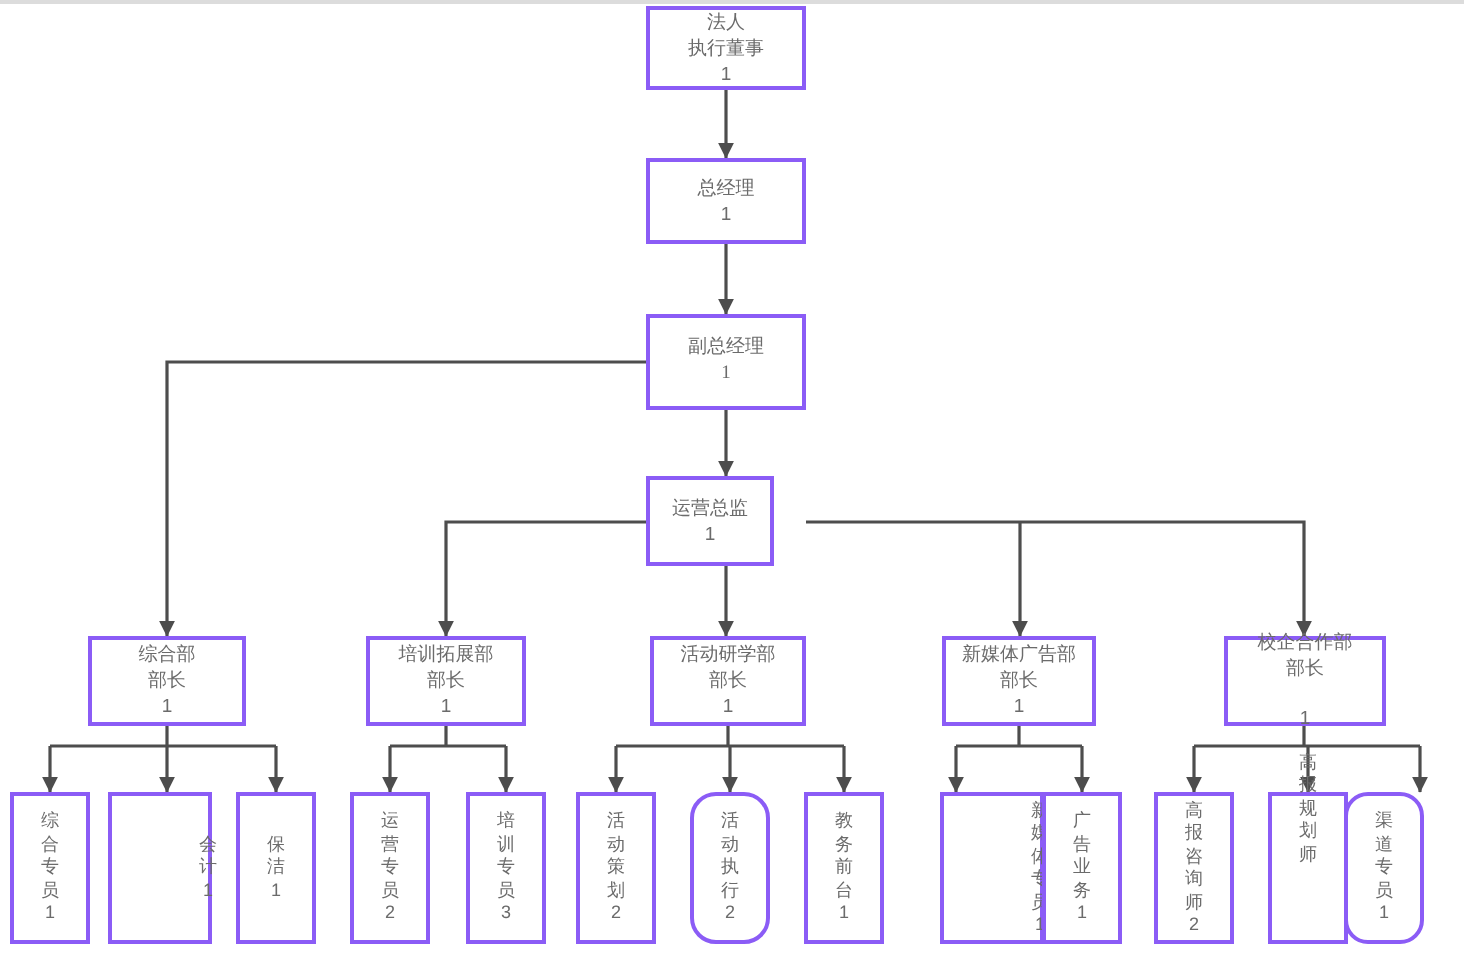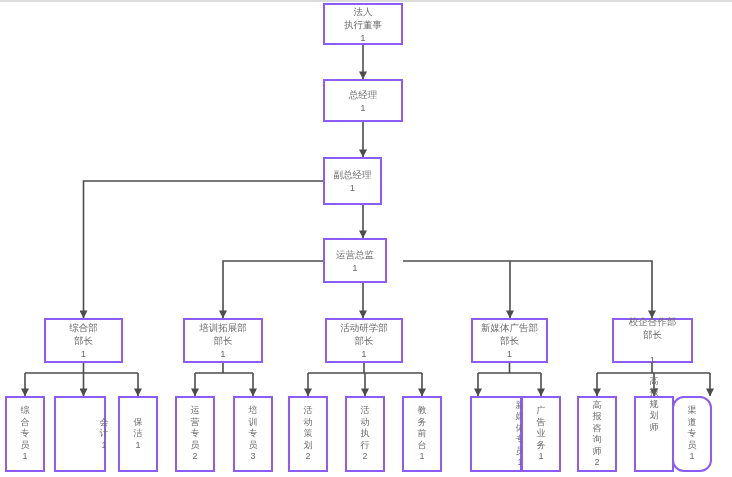--- a/index.html
+++ b/index.html
@@ -43,37 +43,37 @@
     font-size: 9px;
     line-height: 11.5px;
   }
   .leaf .node-label {
     width: 12px;
     word-break: break-all;
   }
   
   .n-legal   { left: 323px; top: 3px;   width: 80px; height: 42px; }
   .n-gm      { left: 323px; top: 79px;  width: 80px; height: 43px; }
-  .n-dgm     { left: 323px; top: 157px; width: 59px; height: 48px; }
+  .n-dgm     { left: 323px; top: 157px; width: 80px; height: 48px; font-family: Liberation Serif, serif; }
   .n-ops     { left: 323px; top: 238px; width: 64px; height: 45px; }
   
   .n-dept-general  { left: 44px;  top: 318px; width: 79px; height: 45px; }
   .n-dept-training { left: 183px; top: 318px; width: 80px; height: 45px; }
   .n-dept-activity { left: 325px; top: 318px; width: 78px; height: 45px; }
   .n-dept-media    { left: 471px; top: 318px; width: 77px; height: 45px; }
   .n-dept-coop     { left: 612px; top: 318px; width: 81px; height: 45px; gap: 12px; }
   
   .leaf { top: 396px; width: 40px; height: 76px; }
   .n-leaf-general-spec   { left: 5px; }
   .n-leaf-accountant     { left: 54px; padding-left: 48px; }
   .n-leaf-cleaner        { left: 118px; }
   .n-leaf-operation-spec { left: 175px; }
   .n-leaf-training-spec  { left: 233px; }
   .n-leaf-act-planner    { left: 288px; }
-  .n-leaf-act-executor   { left: 345px; }
+  .n-leaf-act-executor   { left: 345px; border-radius: 13px; }
   .n-leaf-academic-desk  { left: 402px; }
   .n-leaf-newmedia-spec  { left: 470px; padding-left: 48px; }
   .n-leaf-ad-business    { left: 521px; }
   .n-leaf-gk-consultant  { left: 577px; }
   .n-leaf-gk-planner     { left: 634px; gap: 48px; }
   .n-leaf-channel-spec   { left: 672px; border-radius: 12px; }
 </style>
 </head>
 <body>
 

